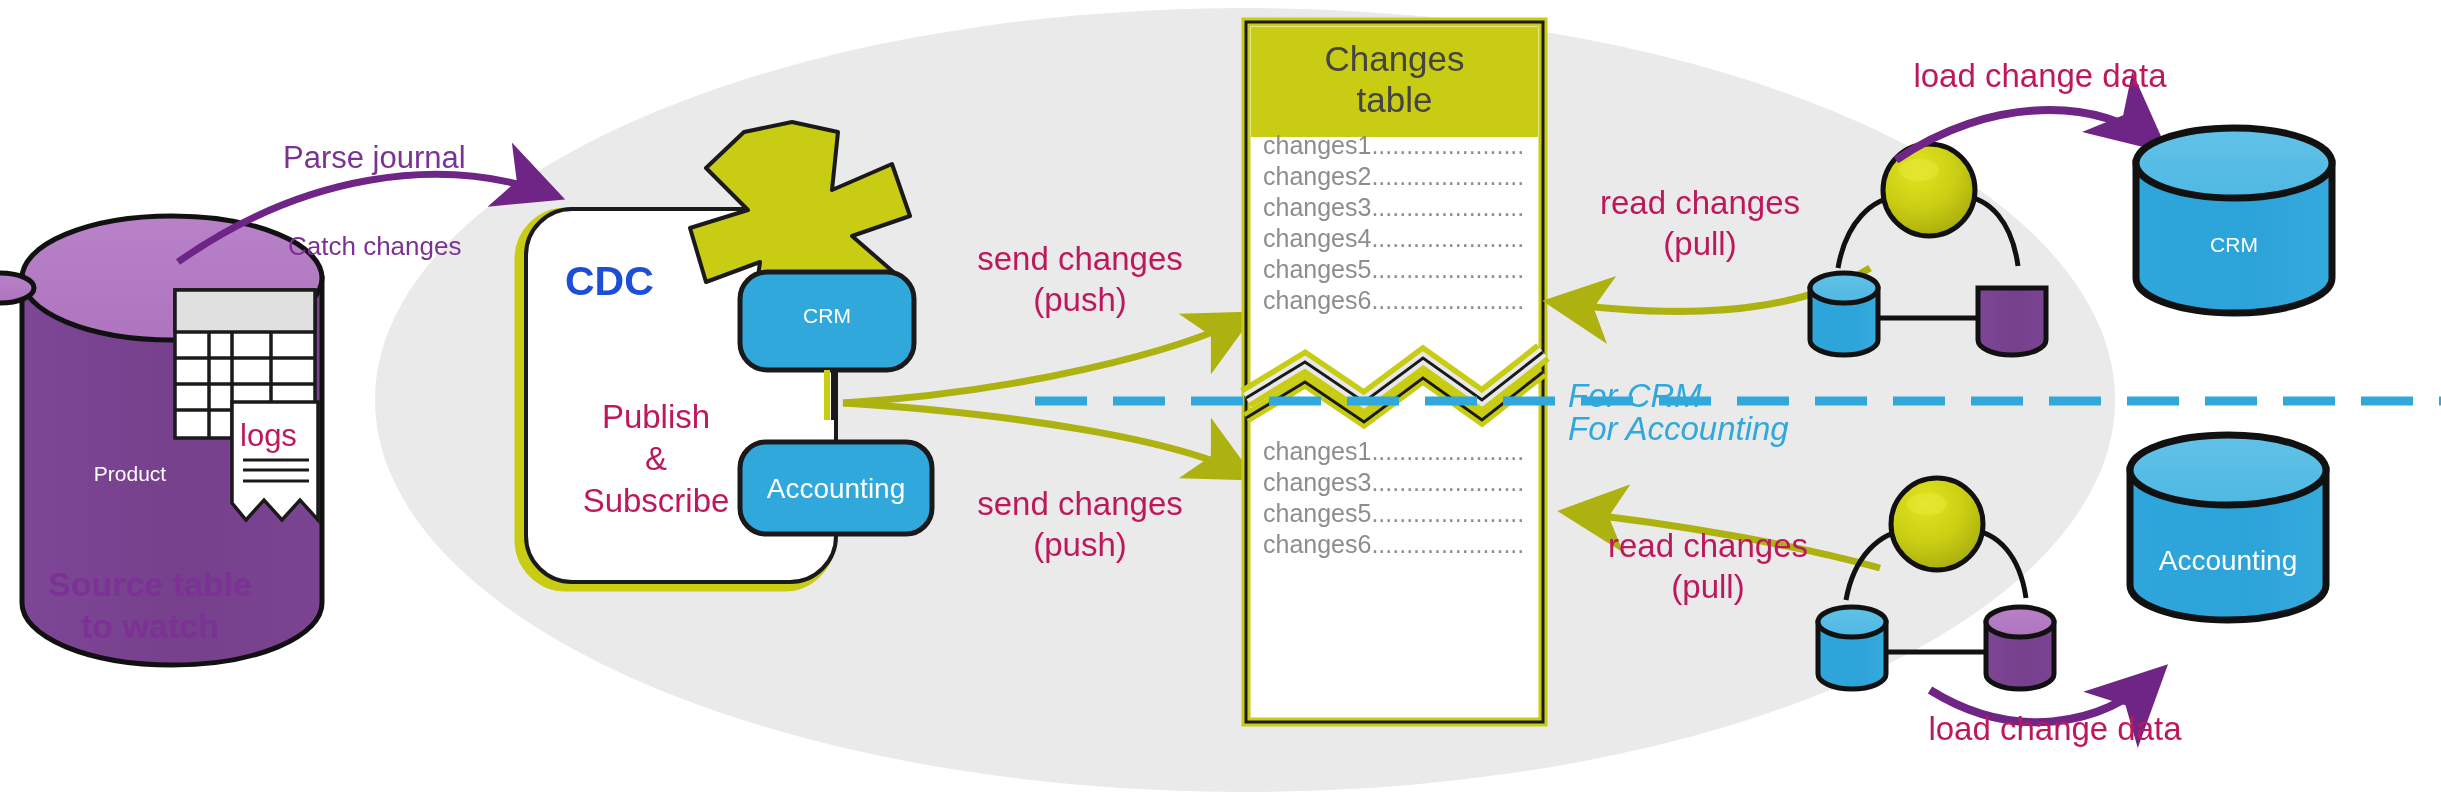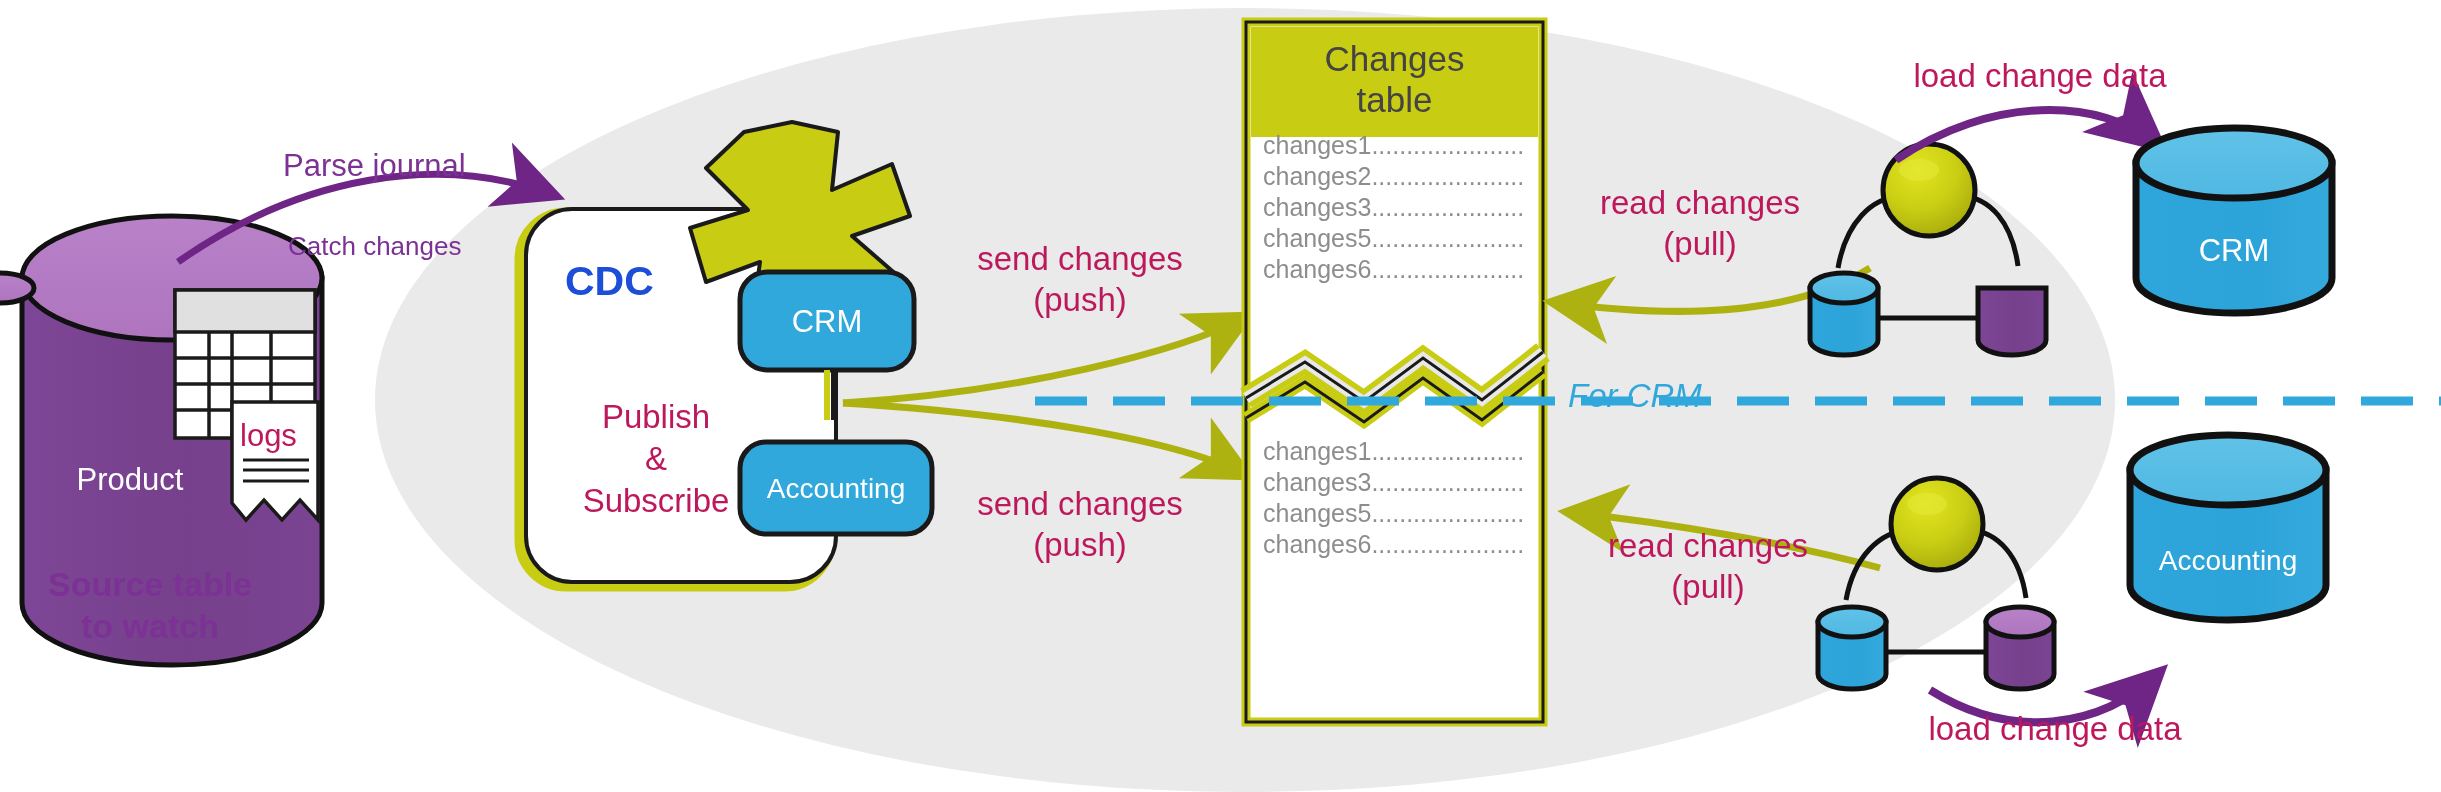--- a/index.html
+++ b/index.html
@@ -7,21 +7,21 @@
   #stage{position:relative;width:2441px;height:792px;background:#ffffff;}
   #stage svg.layer{position:absolute;left:0;top:0;width:2441px;height:792px;}
 
   .lbl{position:absolute;white-space:pre;line-height:1.15;}
   .t-purple-bold{color:#7B3294;font-weight:bold;font-size:34px;text-align:center;}
   .t-purple{color:#7B3294;font-size:31px;}
   .t-purple-sm{color:#7B3294;font-size:26px;}
   .t-dark{color:#be185d;font-size:33px;text-align:center;}
   .t-dark-bold{color:#1d4ed8;font-size:41px;font-weight:bold;}
   .t-blue-it{color:#31A8DC;font-size:33px;font-style:italic;}
-  .t-white{color:#ffffff;font-size:31px;text-align:center;}
+  .t-white{color:#ffffff;font-size:21px;text-align:center;}
   .t-white-sm{color:#ffffff;font-size:28px;text-align:center;}
   .t-tablehead{color:#444444;font-size:35px;text-align:center;line-height:1.18;}
   .t-row{color:#8d8d8d;font-size:25px;white-space:pre;letter-spacing:0px;}
 </style>
 </head>
 <body>
 
 <div id="stage">
 
   <svg class="layer" viewBox="0 0 2441 792">
@@ -170,21 +170,21 @@
       <path d="M2130,470 L2130,585 a98,35 0 0 0 196,0 L2326,470 Z" fill="url(#gradBlueBody)" stroke="#111" stroke-width="7"></path>
       <ellipse cx="2228" cy="470" rx="98" ry="35" fill="url(#gradBlueTop)" stroke="#111" stroke-width="7"></ellipse>
     </g>
   </svg>
 
   <div class="lbl t-white" style="left:40px; top:462px; width:180px;">Product</div>
   <div class="lbl t-dark" style="left:240px; top:418px; width:74px; font-size:31px; text-align:left;">logs</div>
   <div class="lbl t-purple-bold" style="left:0px; top:565px; width:300px;">Source table</div>
   <div class="lbl t-purple-bold" style="left:0px; top:607px; width:300px;">to watch</div>
 
-  <div class="lbl t-purple" style="left:283px; top:148px;">Parse journal</div>
+  <div class="lbl t-purple" style="left:283px; top:140px;">Parse journal</div>
   <div class="lbl t-purple-sm" style="left:288px; top:232px;">Catch changes</div>
 
   <div class="lbl t-dark-bold" style="left:565px; top:258px;">CDC</div>
   <div class="lbl t-dark" style="left:546px; top:398px; width:220px;">Publish</div>
   <div class="lbl t-dark" style="left:546px; top:440px; width:220px;">&amp;</div>
   <div class="lbl t-dark" style="left:546px; top:482px; width:220px;">Subscribe</div>
 
   <div class="lbl t-white" style="left:740px; top:304px; width:174px;">CRM</div>
   <div class="lbl t-white-sm" style="left:740px; top:473px; width:192px;">Accounting</div>
 
@@ -193,32 +193,34 @@
   <div class="lbl t-dark" style="left:940px; top:485px; width:280px;">send changes</div>
   <div class="lbl t-dark" style="left:940px; top:526px; width:280px;">(push)</div>
 
   <div class="lbl t-tablehead" style="left:1251px; top:79px; width:287px;">table</div>
   <div class="lbl t-tablehead" style="left:1251px; top:38px; width:287px;">Changes</div>
 
   <div style="position:absolute; left:1263px; top:131px;">
     <div class="t-row" style="height:31px;">changes1......................</div>
     <div class="t-row" style="height:31px;">changes2......................</div>
     <div class="t-row" style="height:31px;">changes3......................</div>
+    <div class="t-row" style="height:31px;">changes4......................</div>
     <div class="t-row" style="height:31px;">changes5......................</div>
     <div class="t-row" style="height:31px;">changes6......................</div>
   </div>
 
   <div style="position:absolute; left:1263px; top:437px;">
     <div class="t-row" style="height:31px;">changes1......................</div>
     <div class="t-row" style="height:31px;">changes3......................</div>
     <div class="t-row" style="height:31px;">changes5......................</div>
     <div class="t-row" style="height:31px;">changes6......................</div>
   </div>
 
   <div class="lbl t-blue-it" style="left:1568px; top:349px;margin-top:28px;">For CRM</div>
+  <div class="lbl t-blue-it" style="left:1568px; top:410px;">For Accounting</div>
 
   <div class="lbl t-dark" style="left:1560px; top:184px; width:280px;">read changes</div>
   <div class="lbl t-dark" style="left:1560px; top:225px; width:280px;">(pull)</div>
   <div class="lbl t-dark" style="left:1568px; top:527px; width:280px;">read changes</div>
   <div class="lbl t-dark" style="left:1568px; top:568px; width:280px;">(pull)</div>
 
   <div class="lbl t-dark" style="left:1845px; top:57px; width:390px;">load change data</div>
   <div class="lbl t-dark" style="left:1860px; top:710px; width:390px;">load change data</div>
 
   <div class="lbl t-white" style="left:2136px; top:233px; width:196px;">CRM</div>

